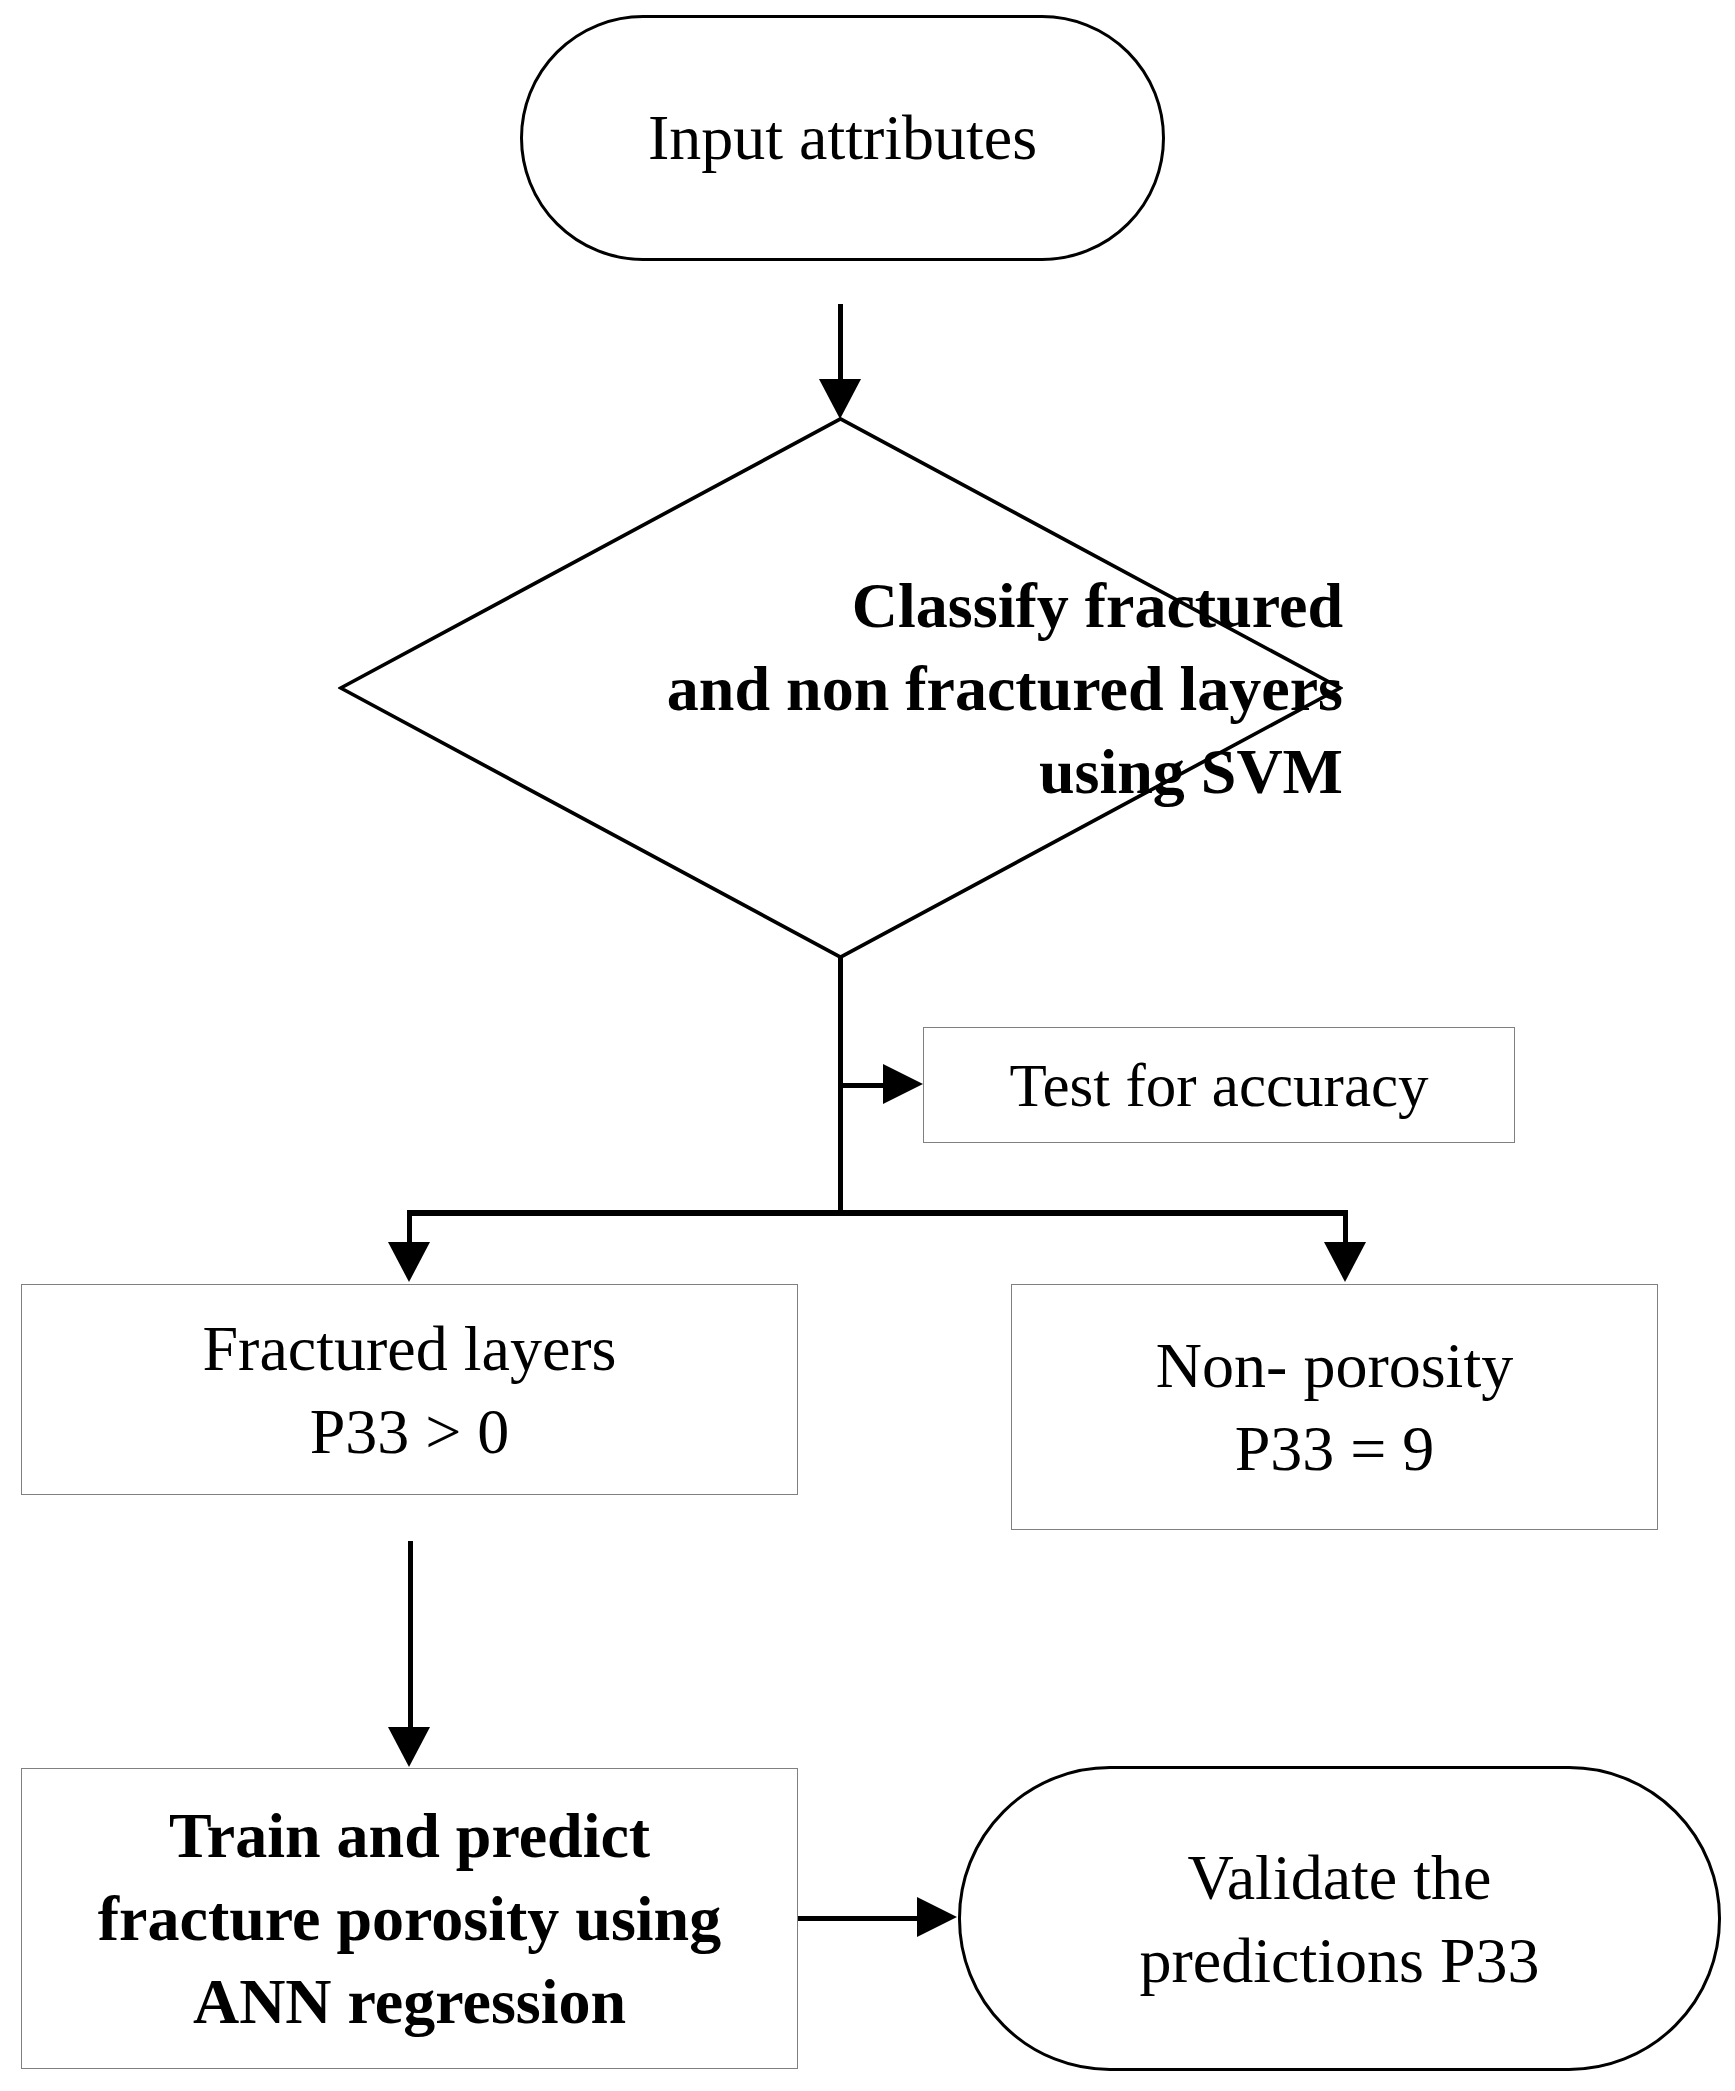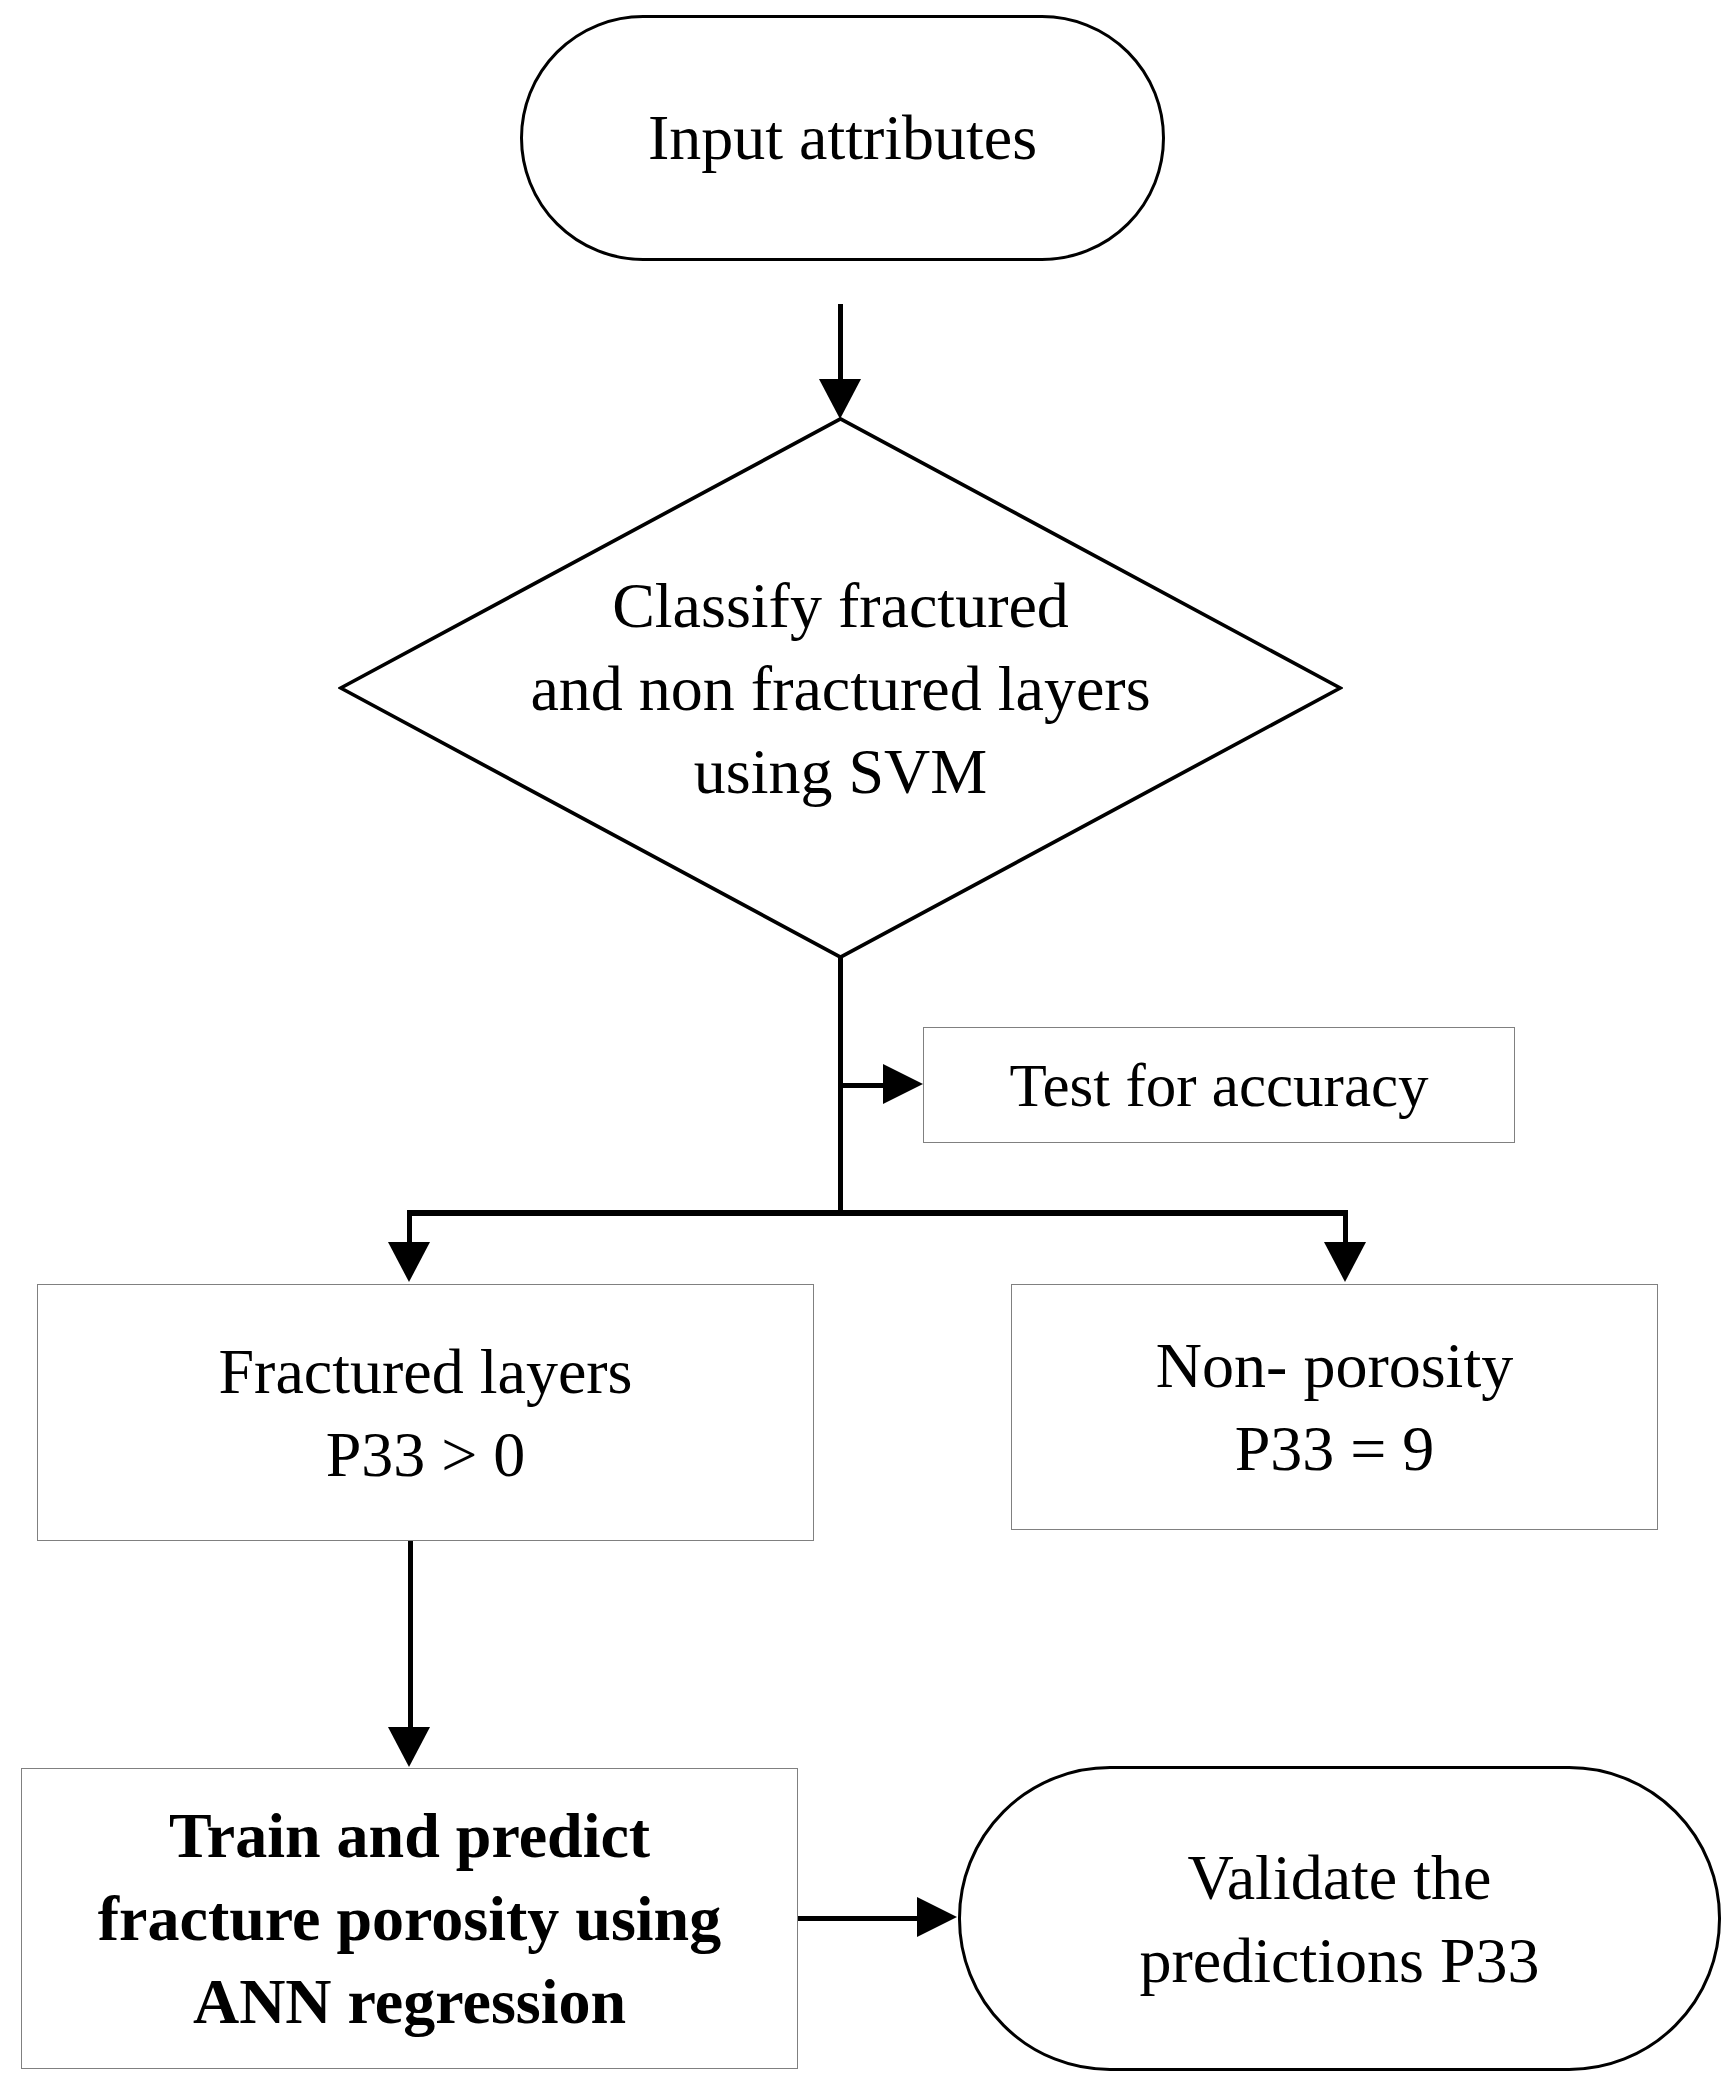--- a/index.html
+++ b/index.html
@@ -46,28 +46,28 @@
   .arrowhead.right{
     border-top:20px solid transparent;
     border-bottom:20px solid transparent;
     border-left:40px solid var(--connector);
   }
   .diamond-wrap{ position:absolute; left:338px; top:416px; width:1005px; height:544px; }
   .diamond-wrap svg{ position:absolute; left:0; top:0; }
   .diamond-label{
     position:absolute; inset:0;
     display:flex; flex-direction:column;
-    align-items:center; justify-content:center;
+    align-items:flex-end; justify-content:center;
     text-align:center;
-    font-size:64px; line-height:83px;
+    font-size:64px; line-height:83px;font-weight:bold;
   }
   
   .n-input   { left:520px;  top:14.7px;   width:645px; height:246px; }
   .n-test    { left:923px; top:1027px; width:592px; height:116px; font-size:61px; }
-  .n-fract   { left:21px;   top:1284px; width:777px; height:257px;margin-left:16px; }
+  .n-fract   { left:21px;   top:1284px; width:777px; height:211px; }
   .n-nonfract{ left:1011px; top:1284px; width:647px; height:246px; }
   .n-train   { left:21px;   top:1768px; width:777px; height:301px;font-weight:bold; }
   .n-validate{ left:958px; top:1766px; width:763px; height:305px; border-radius:152px; }
 </style>
 </head>
 <body>
 
 <div class="canvas">
 
   <div class="node stadium n-input">

